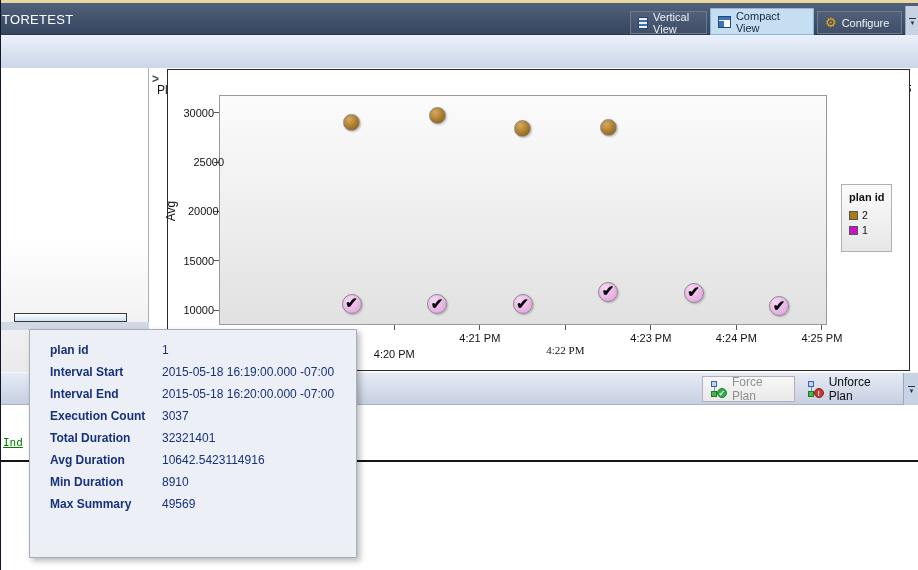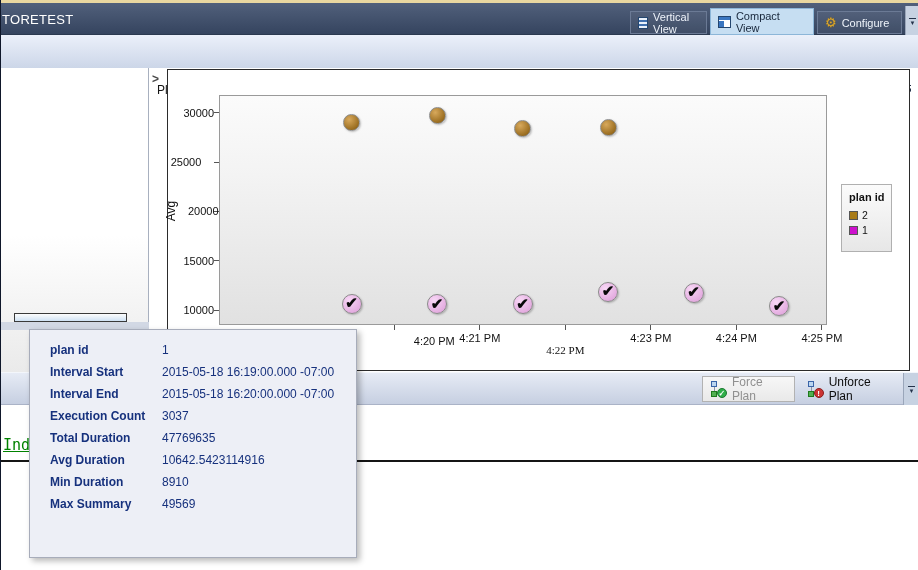--- a/index.html
+++ b/index.html
@@ -102,21 +102,21 @@
   
   #plan-toolbar { left:0; top:372px; width:918px; height:33px;
     background:linear-gradient(#e6ebf5, #c6cfe1); border-top:1px solid #f3f6fb; border-bottom:1px solid #aab3c7; }
   .strip-btn { position:absolute; top:3px; height:26px; display:flex; align-items:center; gap:6px;
     padding:0 8px; font-size:12px; cursor:default; }
   #force-plan-btn { left:701px; width:93px; border:1px solid #b2b2b2;
     background:linear-gradient(#f7f7f7,#e9e9e9); color:#909090; }
   #unforce-plan-btn { left:799px; width:100px; color:#0c0c0c; }
   #plan-toolbar-overflow { left:902px; top:0; width:16px; height:33px; }
   #pane-a { left:0; top:405px; width:918px; height:55px; background:#fff; }
-  #plan-text { left:2px; top:436px; font-family:"DejaVu Sans Mono", monospace; font-size:15px;
+  #plan-text { left:2px; top:436px; font-family:"DejaVu Sans Mono", monospace; font-size:11px;
     color:#008200; text-decoration:underline; }
   #pane-splitter { left:0; top:460px; width:918px; height:2px; background:#151515; }
   #pane-b { left:0; top:462px; width:918px; height:108px; background:#fff; border-right:1px solid #c9c9c9; }
 
   
   #tooltip { left:28px; top:329px; width:328px; height:229px; background:#edeff6;
     border:1px solid #a7acba; box-shadow:3px 3px 6px rgba(0,0,0,.28); padding:9px 0 0 20px; z-index:50; }
   .tt-row { display:flex; height:22px; align-items:center; font-size:12px; color:#16317d; }
   .tt-label { width:112px; font-weight:bold; }
   .tt-value { flex:1; white-space:nowrap; }
@@ -231,25 +231,25 @@
   <div class="abs" id="ylabel">Avg</div>
   <div class="abs" id="plot"></div>
   <div class="abs" id="chart-layer" style="left:0;top:0;width:918px;height:570px;pointer-events:none;">
       <div class="tickmark" style="position: absolute; left: 213px; top: 309.693px; width: 5px; height: 1px;"></div>
       <div class="ytick-label" style="position: absolute; left: 171px; top: 304.193px;">10000</div>
       <div class="tickmark" style="position: absolute; left: 213px; top: 260.337px; width: 5px; height: 1px;"></div>
       <div class="ytick-label" style="position: absolute; left: 171px; top: 254.837px;">15000</div>
       <div class="tickmark" style="position: absolute; left: 213px; top: 210.981px; width: 5px; height: 1px;"></div>
       <div class="ytick-label" style="position: absolute; left: 171px; top: 205.481px; padding-left: 16px;">20000</div>
       <div class="tickmark" style="position: absolute; left: 213px; top: 161.624px; width: 5px; height: 1px;"></div>
-      <div class="ytick-label" style="position: absolute; left: 164px; top: 156.124px; text-align: center;">25000</div>
+      <div class="ytick-label" style="position: absolute; left: 181px; top: 156.124px;">25000</div>
       <div class="tickmark" style="position: absolute; left: 213px; top: 112.268px; width: 5px; height: 1px;"></div>
       <div class="ytick-label" style="position: absolute; left: 171px; top: 106.768px;">30000</div>
       <div class="tickmark" style="position: absolute; left: 392.802px; top: 325px; width: 1px; height: 5px;"></div>
-      <div class="xtick-label" style="position: absolute; left: 361.302px; top: 335px; margin-left: 40px;">4:20 PM</div>
+      <div class="xtick-label" style="position: absolute; left: 361.302px; top: 348px;">4:20 PM</div>
       <div class="tickmark" style="position: absolute; left: 478.316px; top: 325px; width: 1px; height: 5px;"></div>
       <div class="xtick-label" style="position: absolute; left: 446.816px; top: 332px;">4:21 PM</div>
       <div class="tickmark" style="position: absolute; left: 563.829px; top: 325px; width: 1px; height: 5px;"></div>
       <div class="xtick-label" style="position: absolute; left: 532.329px; top: 344px; font-family: Liberation Serif, serif;">4:22 PM</div>
       <div class="tickmark" style="position: absolute; left: 649.342px; top: 325px; width: 1px; height: 5px;"></div>
       <div class="xtick-label" style="position: absolute; left: 617.842px; top: 332px;">4:23 PM</div>
       <div class="tickmark" style="position: absolute; left: 734.856px; top: 325px; width: 1px; height: 5px;"></div>
       <div class="xtick-label" style="position: absolute; left: 703.356px; top: 332px;">4:24 PM</div>
       <div class="tickmark" style="position: absolute; left: 820.369px; top: 325px; width: 1px; height: 5px;"></div>
       <div class="xtick-label" style="position: absolute; left: 788.869px; top: 332px;">4:25 PM</div>
@@ -332,21 +332,21 @@
       <div class="tt-row">
         <div class="tt-label">Interval End</div>
         <div class="tt-value">2015-05-18 16:20:00.000 -07:00</div>
       </div>
       <div class="tt-row">
         <div class="tt-label">Execution Count</div>
         <div class="tt-value">3037</div>
       </div>
       <div class="tt-row">
         <div class="tt-label">Total Duration</div>
-        <div class="tt-value">47769635</div>
+        <div class="tt-value">32321401</div>
       </div>
       <div class="tt-row">
         <div class="tt-label">Avg Duration</div>
         <div class="tt-value">10642.5423114916</div>
       </div>
       <div class="tt-row">
         <div class="tt-label">Min Duration</div>
         <div class="tt-value">8910</div>
       </div>
       <div class="tt-row">

